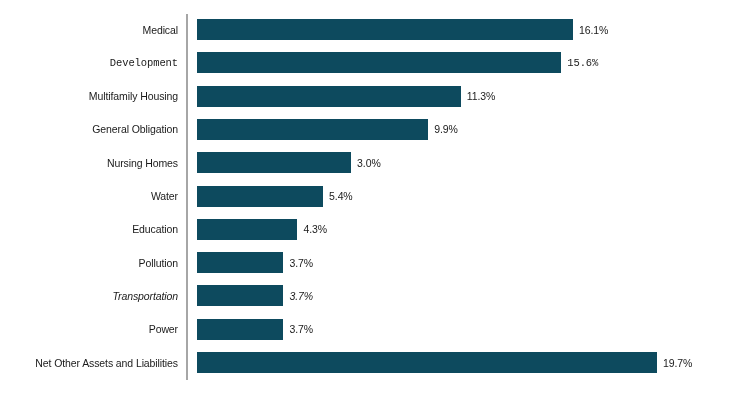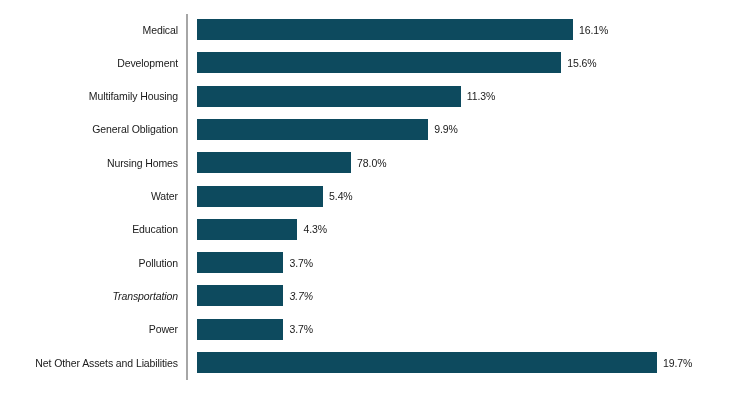--- a/index.html
+++ b/index.html
@@ -87,21 +87,21 @@
   <div id="plot-area">
     <div id="category-axis-line"></div>
     <div id="bars-container">
         <div class="bar-row" style="top: 5px;">
           <div class="bar-label">Medical</div>
           <div class="bar-track" style="width: 375.939px;">
             <div class="bar-rect" style="width: 100%; background: rgb(13, 74, 94);"></div>
             <div class="bar-value">16.1%</div>
           </div>
         </div>
-        <div class="bar-row" style="top: 38.3px;">
+        <div class="bar-row" style="top: 38.3px; font-family: Liberation Mono, monospace;">
           <div class="bar-label">Development</div>
           <div class="bar-track" style="width: 364.264px;">
             <div class="bar-rect" style="width: 100%; background: rgb(13, 74, 94);"></div>
             <div class="bar-value">15.6%</div>
           </div>
         </div>
         <div class="bar-row" style="top: 71.6px;">
           <div class="bar-label">Multifamily Housing</div>
           <div class="bar-track" style="width: 263.858px;">
             <div class="bar-rect" style="width: 100%; background: rgb(13, 74, 94);"></div>
@@ -112,21 +112,21 @@
           <div class="bar-label">General Obligation</div>
           <div class="bar-track" style="width: 231.168px;">
             <div class="bar-rect" style="width: 100%; background: rgb(13, 74, 94);"></div>
             <div class="bar-value">9.9%</div>
           </div>
         </div>
         <div class="bar-row" style="top: 138.2px;">
           <div class="bar-label">Nursing Homes</div>
           <div class="bar-track" style="width: 154.112px;">
             <div class="bar-rect" style="width: 100%; background: rgb(13, 74, 94);"></div>
-            <div class="bar-value">78.0%</div>
+            <div class="bar-value">3.0%</div>
           </div>
         </div>
         <div class="bar-row" style="top: 171.5px;">
           <div class="bar-label">Water</div>
           <div class="bar-track" style="width: 126.091px;">
             <div class="bar-rect" style="width: 100%; background: rgb(13, 74, 94);"></div>
             <div class="bar-value">5.4%</div>
           </div>
         </div>
         <div class="bar-row" style="top: 204.8px;">

